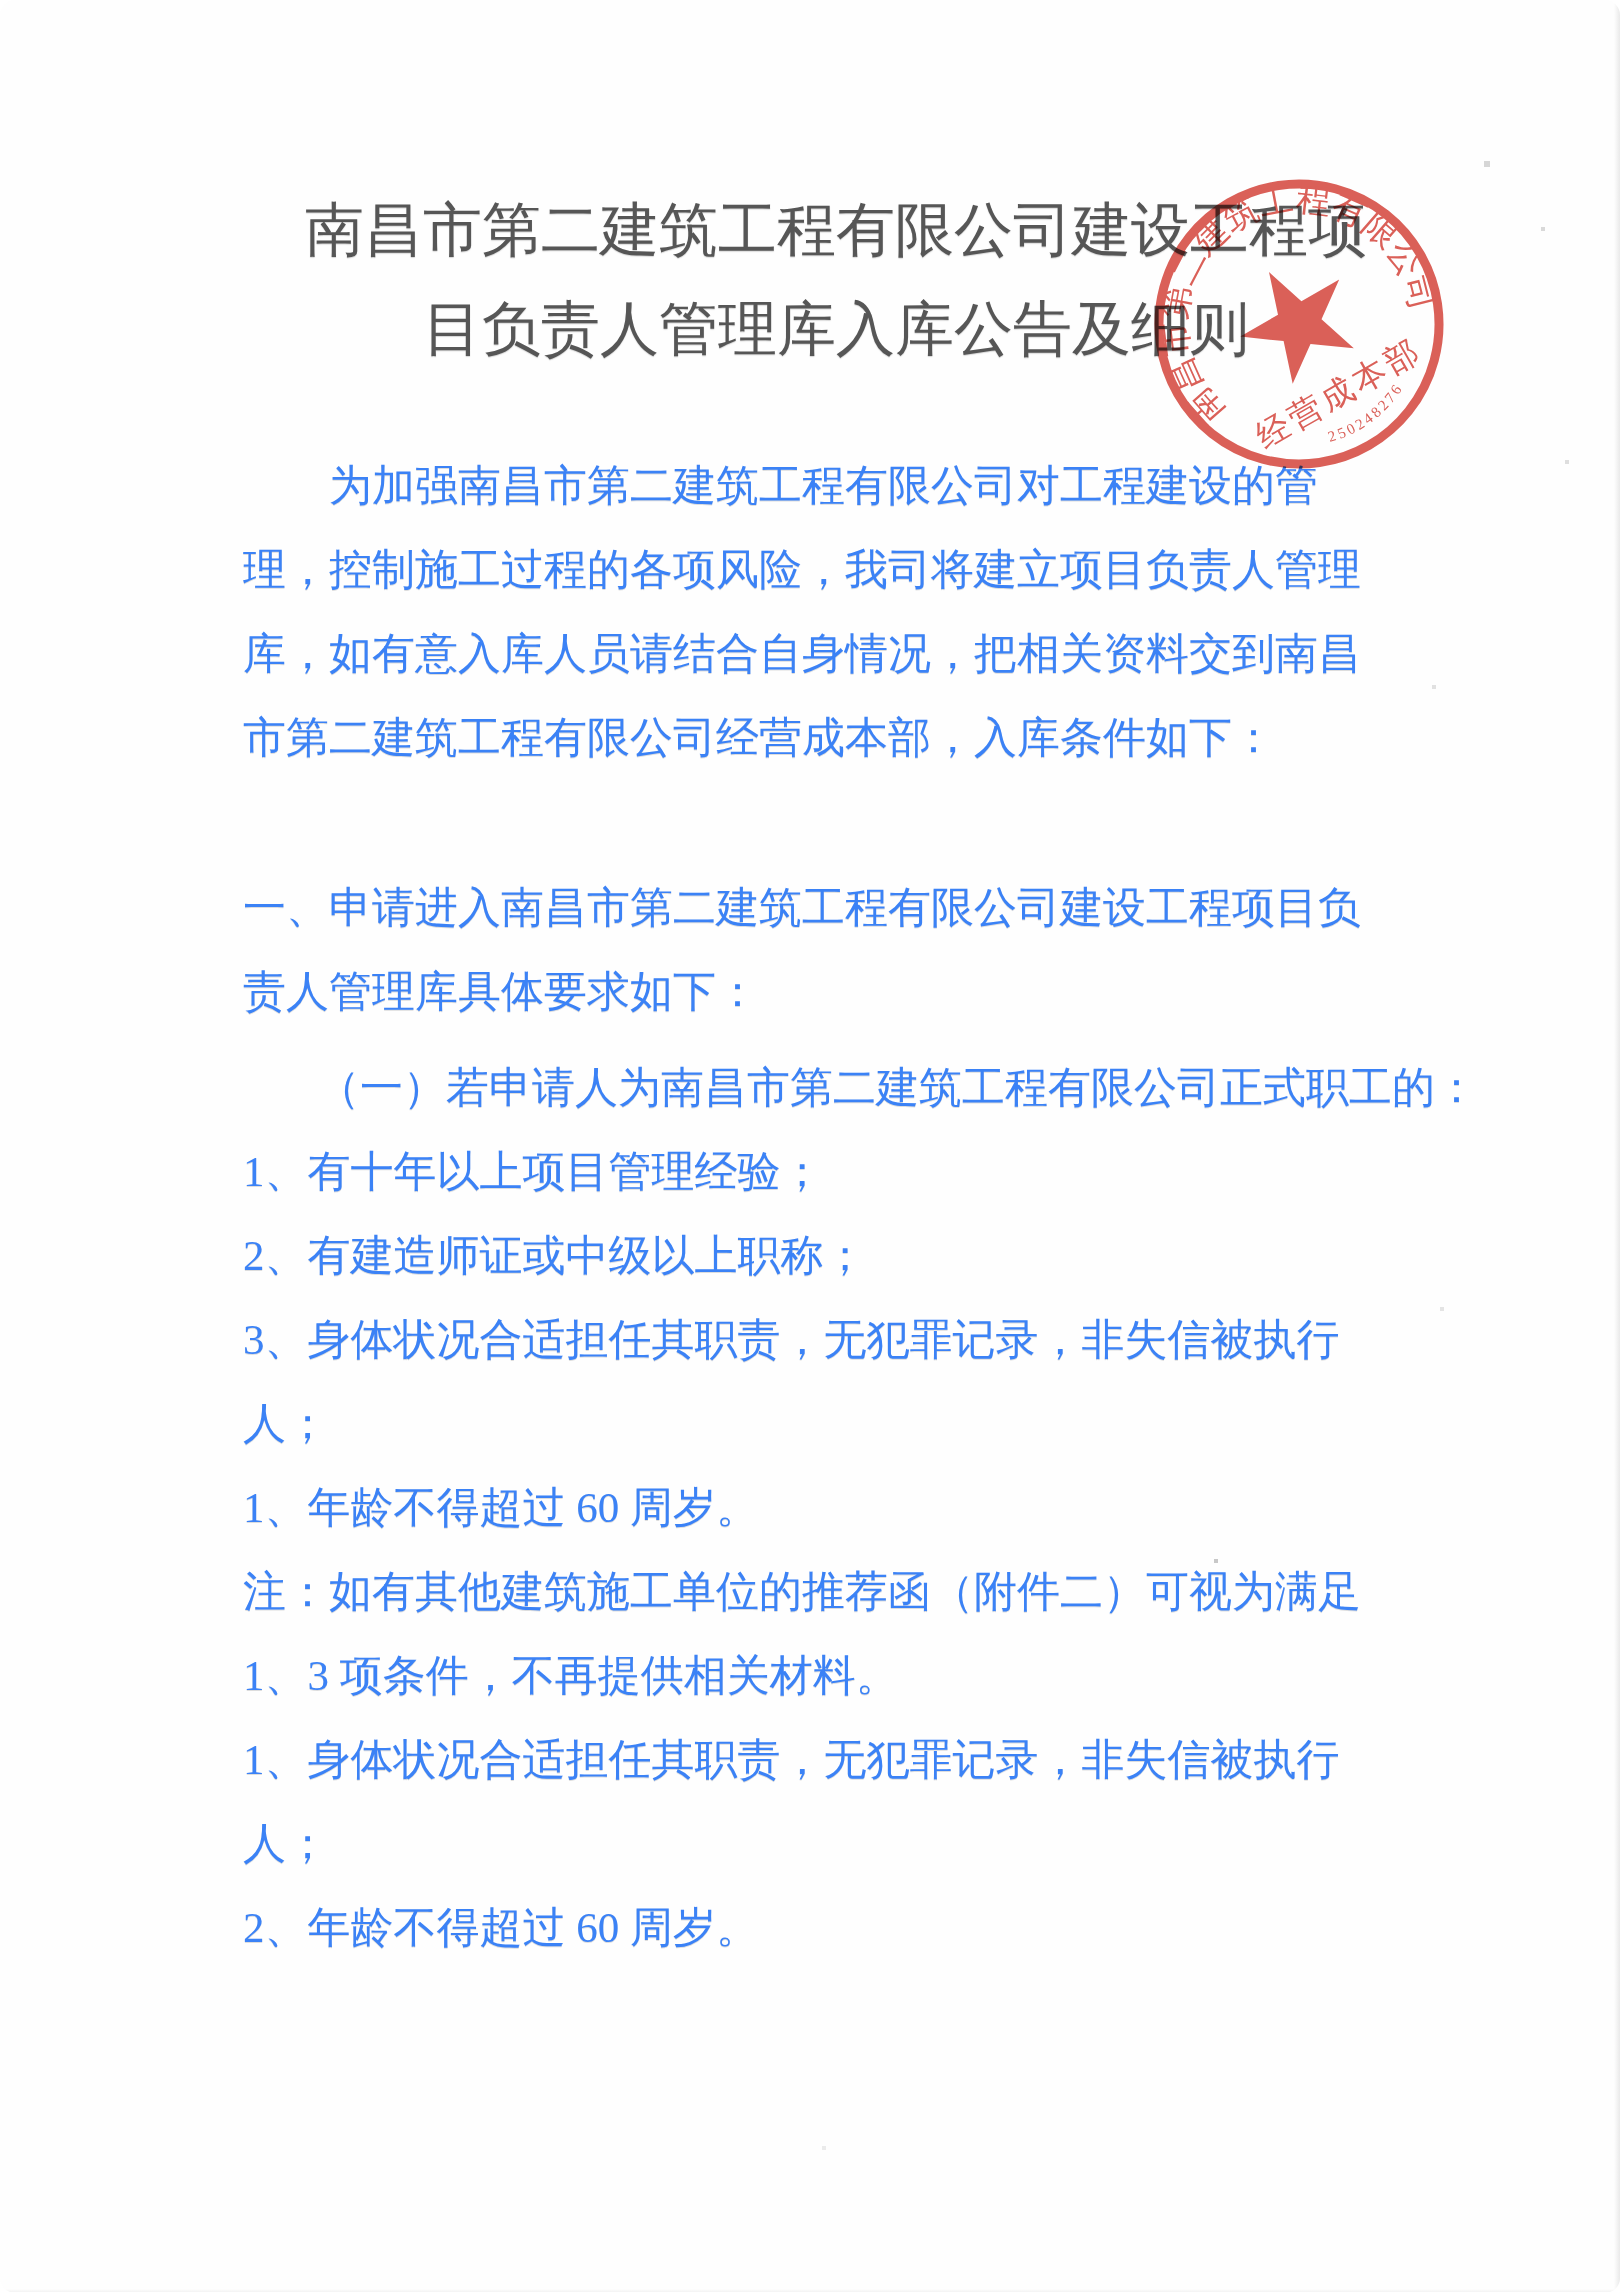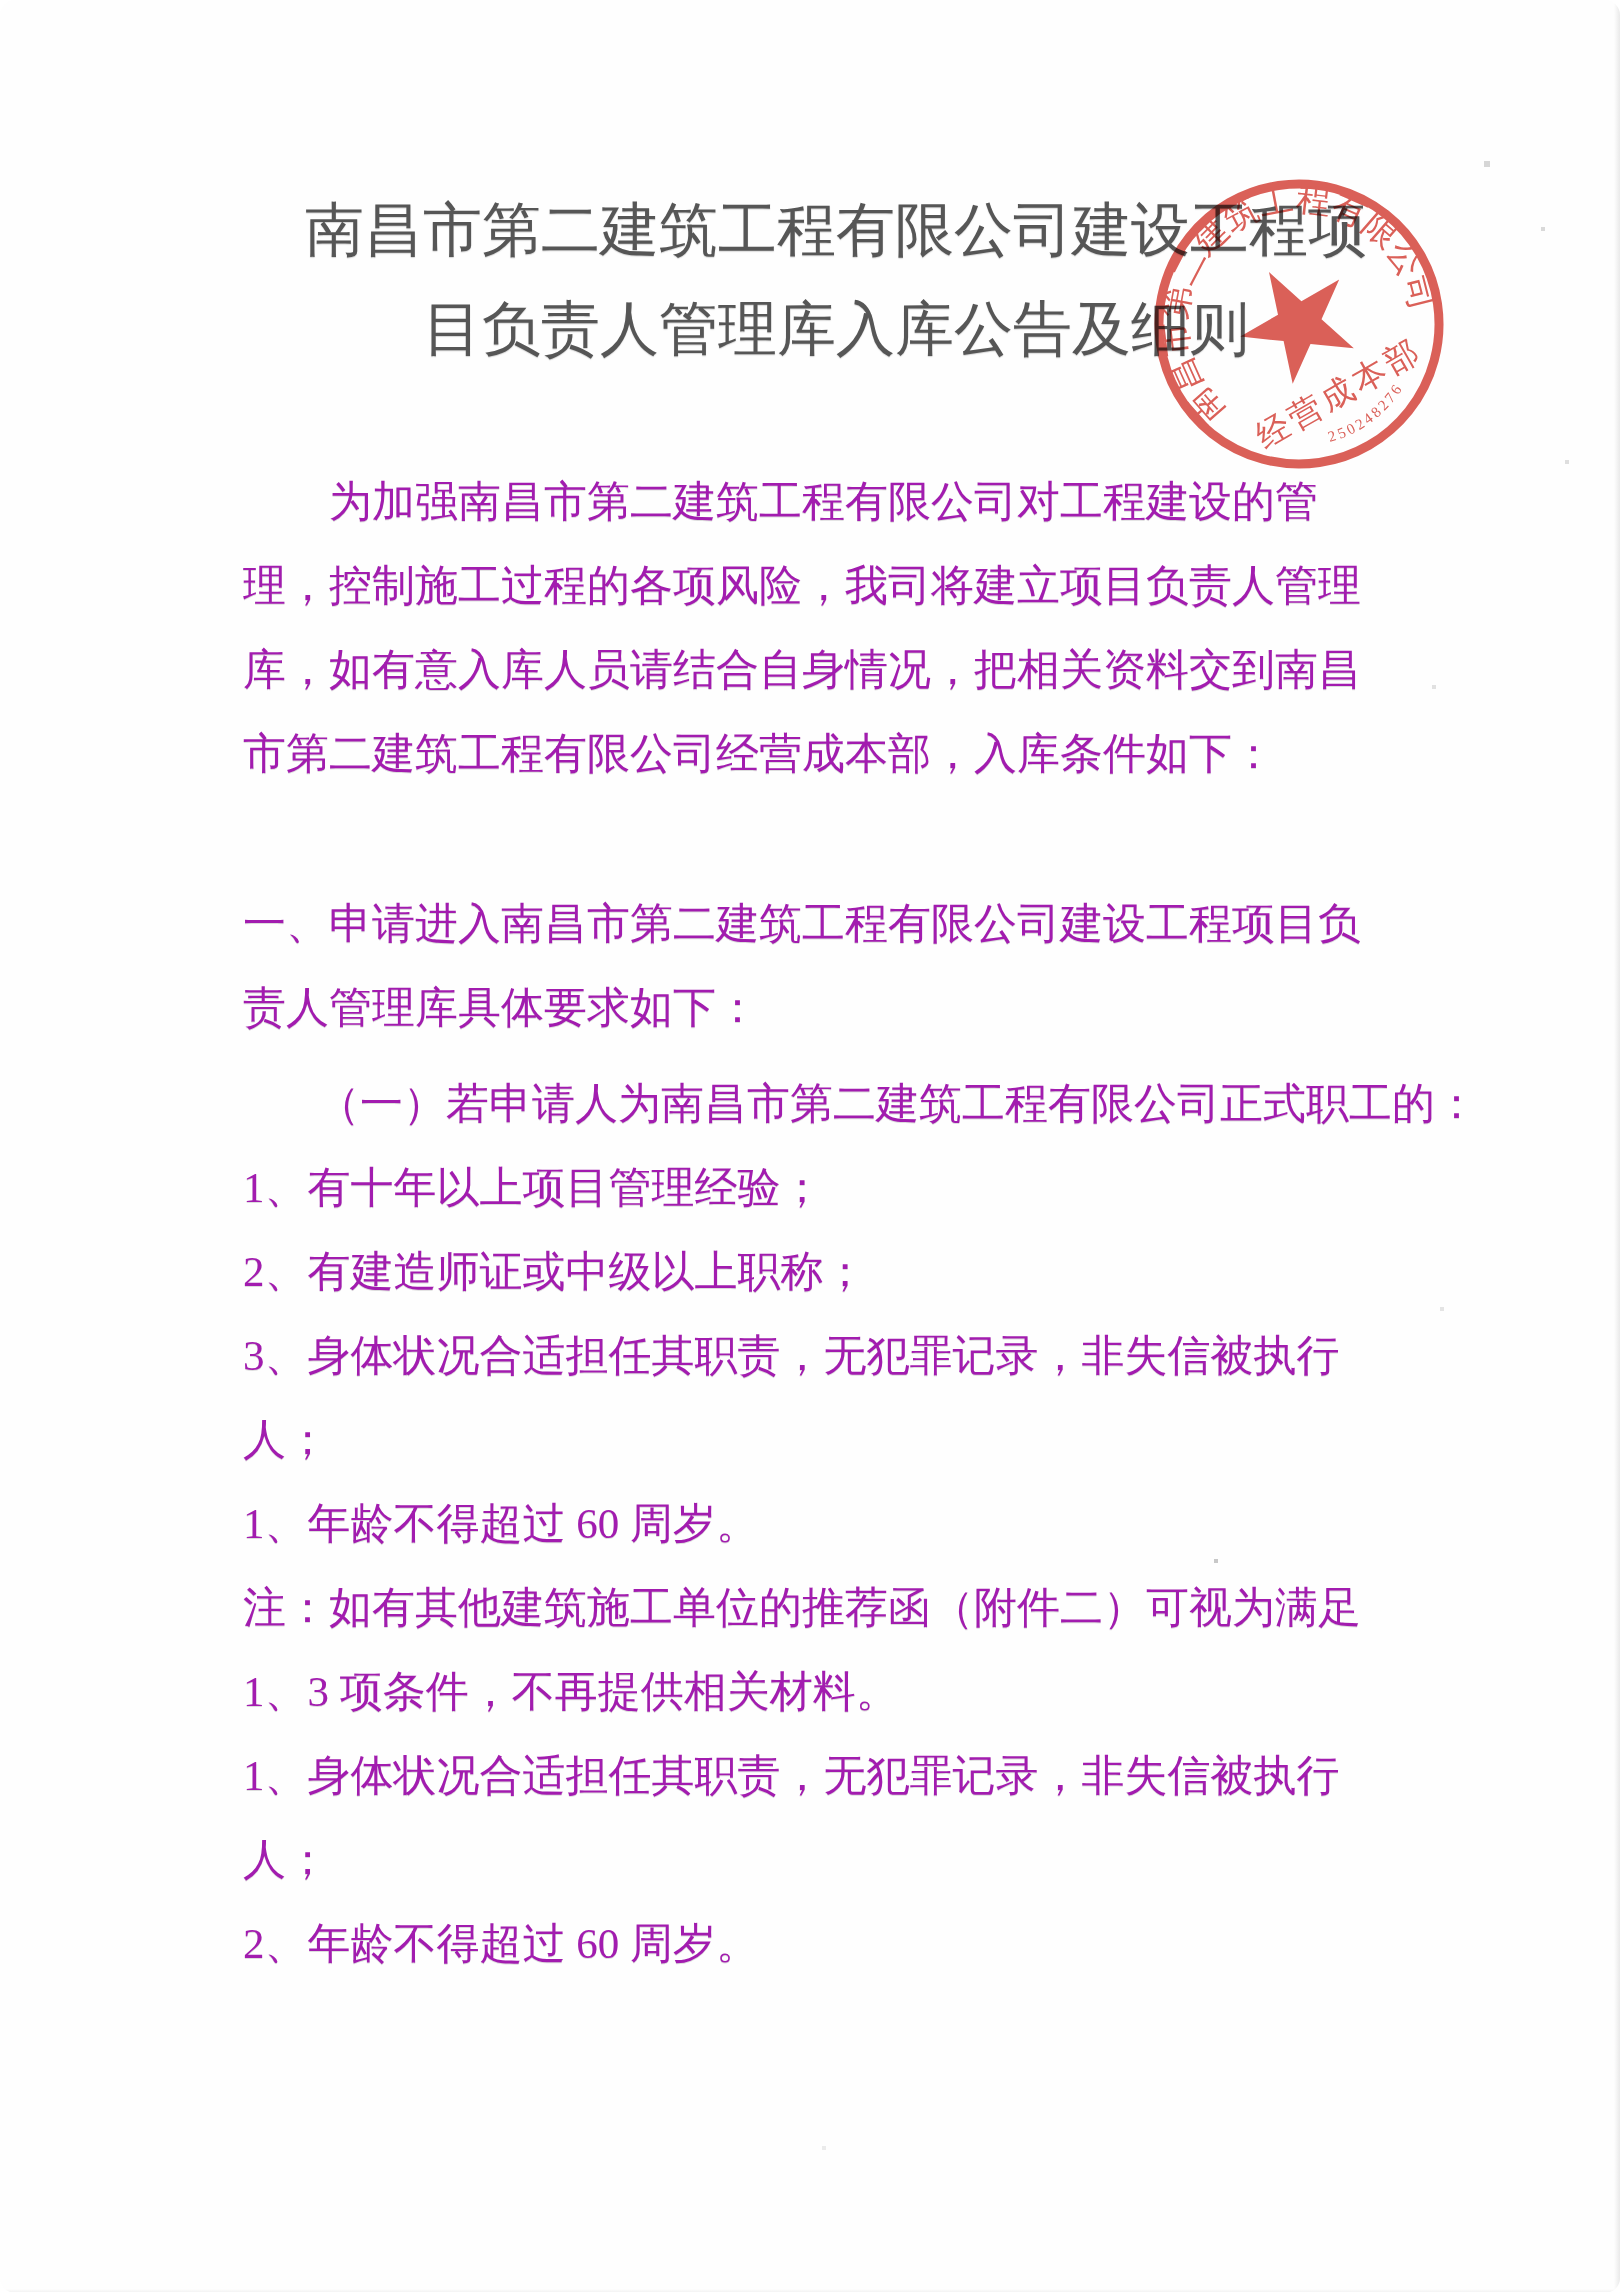--- a/index.html
+++ b/index.html
@@ -39,22 +39,22 @@
     left:243px;top:181px;width:1186px;
     text-align:center;
     font-size:59px;line-height:99px;
     color:#565656;
     letter-spacing:0px;
     text-shadow:0 1px 1px rgba(90,90,90,.25);
     white-space:nowrap;
   }
   .body-text{
     position:absolute;
-    left:243px;top:460px;width:1235px;
-    font-size:43px;color:#a21caf;
+    left:243px;top:444px;width:1235px;
+    font-size:43px;color:#3b82f6;
     text-shadow:0 1px 0 rgba(70,70,70,.18);
   }
   .body-text .line{
     height:84px;line-height:84px;white-space:nowrap;
   }
   .body-text .indent{text-indent:86px;}
   .body-text .gap-xl{margin-top:86px;}
   .body-text .gap-sm{margin-top:11.8px;text-align:right;}
   .stamp{
     position:absolute;

